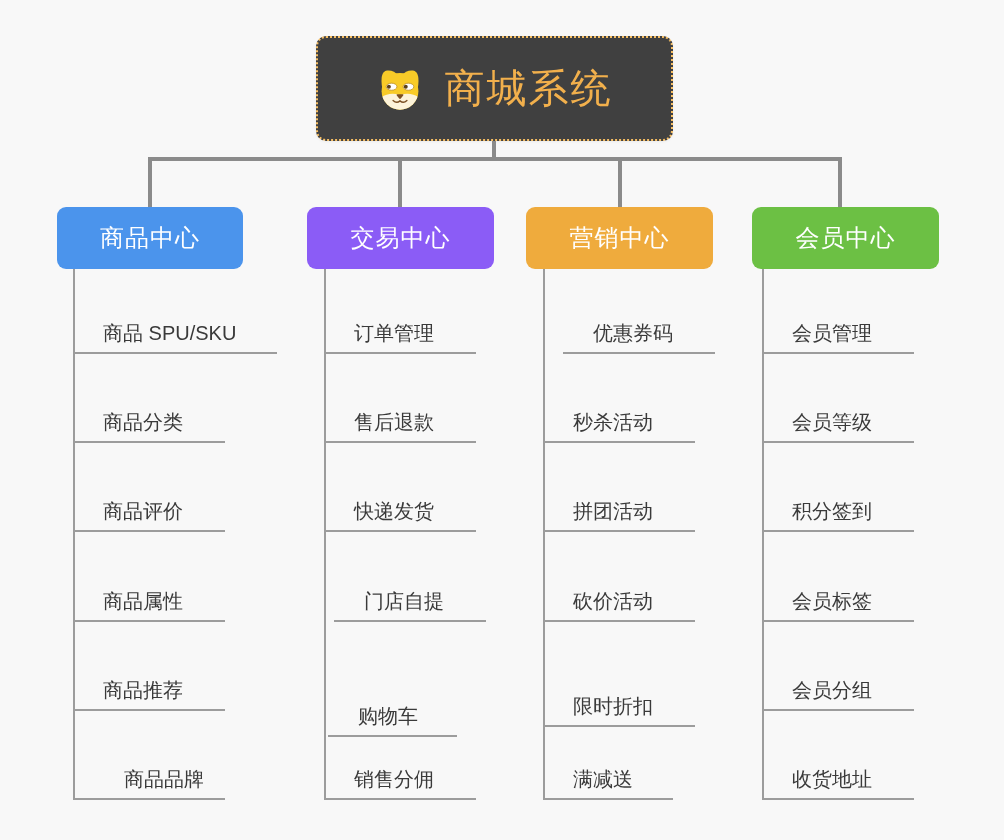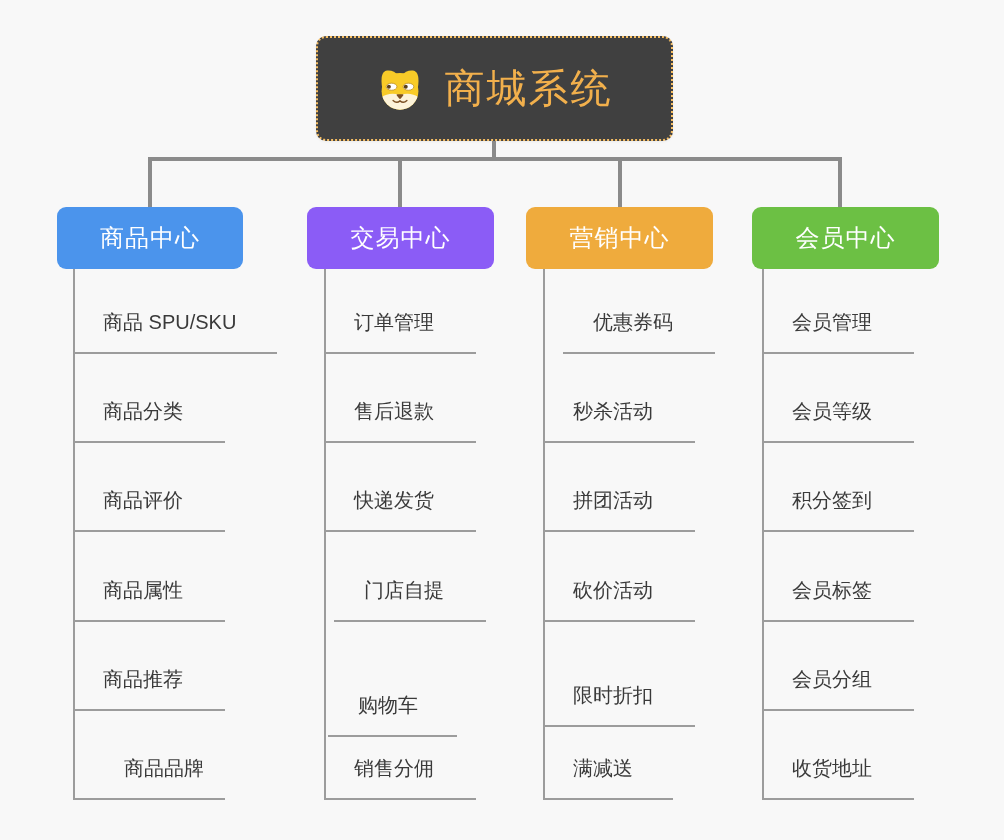--- a/index.html
+++ b/index.html
@@ -30,21 +30,21 @@
     color:#FFFFFF;font-size:24px;letter-spacing:1px;white-space:nowrap;
     cursor:default;
   }
   
   .leaf{
     position:absolute;height:38px;box-sizing:border-box;
     border-bottom:2px solid #9C9C9C;
     display:flex;align-items:flex-end;
   }
   .leaf span{
-    padding:0 0 16px 30px;font-size:20px;color:#3A3A3A;white-space:nowrap;
+    padding:0 0 5px 30px;font-size:20px;color:#3A3A3A;white-space:nowrap;
   }
 </style>
 </head>
 <body>
 
 <div class="root-node" style="border-color: rgb(246, 190, 99);">
   <svg class="root-icon" viewBox="0 0 60 56" aria-hidden="true">
     <path d="M7 28 Q3 6 13 4 Q22 3 28 11 L24 26 Z" fill="#F8CB28"></path>
     <path d="M53 28 Q57 6 47 4 Q38 3 32 11 L36 26 Z" fill="#F8CB28"></path>
     <circle cx="30" cy="31" r="24" fill="#F8CB28"></circle>

